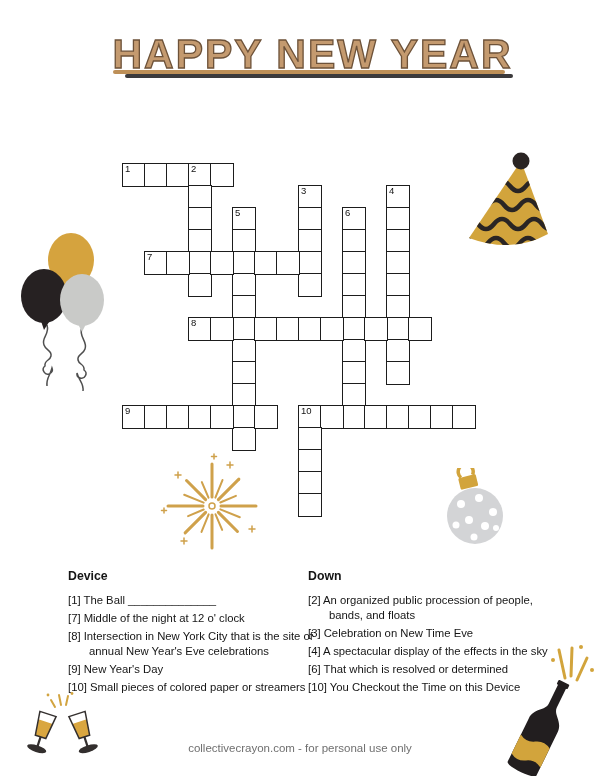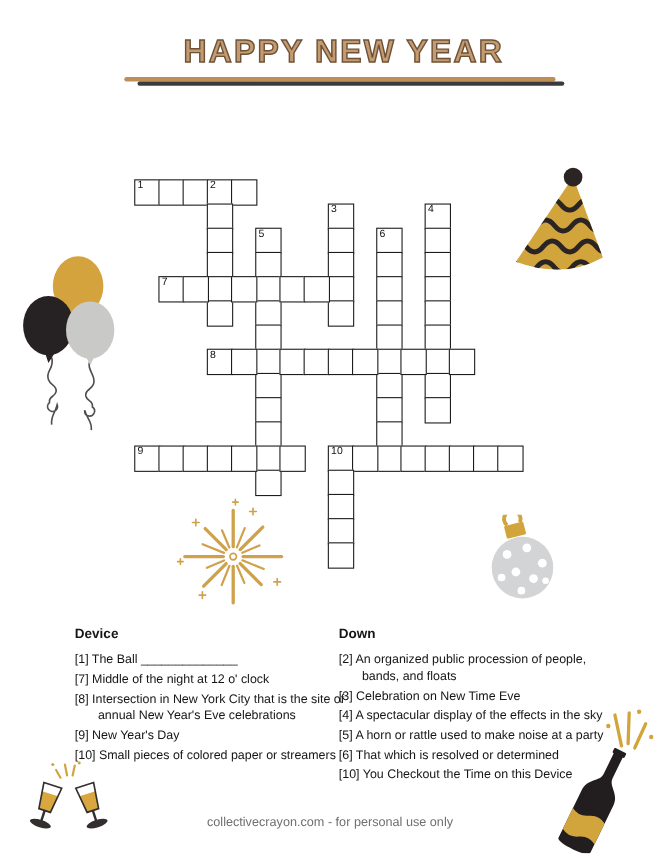--- a/index.html
+++ b/index.html
@@ -1,20 +1,20 @@
 <!DOCTYPE html>
 <html><head>
 <meta charset="utf-8">
 <style>
   html,body{margin:0;padding:0;background:#ffffff;}
   .page{position:relative;width:600px;height:776px;background:#ffffff;overflow:hidden;
         font-family:"Liberation Sans",sans-serif;}
 
   .title{position:absolute;top:31px;left:25px;width:575px;text-align:center;
-         font-size:29px;font-weight:800;letter-spacing:2px;color:#c49a6f;
+         font-size:41px;font-weight:800;letter-spacing:2px;color:#c49a6f;
          -webkit-text-stroke:1.3px #6d5239;white-space:nowrap;}
   .bar-gold{position:absolute;left:113px;top:70px;width:392px;height:4px;background:#bd8f57;border-radius:2px;}
   .bar-dark{position:absolute;left:125px;top:74px;width:388px;height:3.5px;background:#3b3a3c;border-radius:2px;}
   .subtitle{position:absolute;top:105px;left:0;width:600px;text-align:center;
             font-size:12.5px;color:#4f4f51;letter-spacing:.2px;}
 
   .grid{position:absolute;z-index:2;}
   .cell{position:absolute;width:23.6px;height:23.6px;border:1.6px solid #1d1d1d;
         box-sizing:border-box;background:#ffffff;}
   .cellnum{position:absolute;top:0;left:2px;font-size:9.5px;color:#111;line-height:1.15;font-weight:400;}
@@ -268,21 +268,20 @@
         <div class="clue"><span>[10] </span><span>Small pieces of colored paper or streamers</span></div>
       </div>
   </div>
 
   <div class="clues-col clues-down">
     <div class="hdr">Down</div>
     <div>
         <div class="clue"><span>[2] </span><span>An organized public procession of people, bands, and floats</span></div>
         <div class="clue"><span>[3] </span><span>Celebration on New Time Eve</span></div>
         <div class="clue"><span>[4] </span><span>A spectacular display of the effects in the sky</span></div>
-        <div class="clue"><span>[5] </span><span>A horn or rattle used to make noise at a party</span></div>
         <div class="clue"><span>[6] </span><span>That which is resolved or determined</span></div>
         <div class="clue"><span>[10] </span><span>You Checkout the Time on this Device</span></div>
       </div>
   </div>
 
   <div class="footer">collectivecrayon.com - for personal use only</div>
 
 </div>
 
 </body></html>

